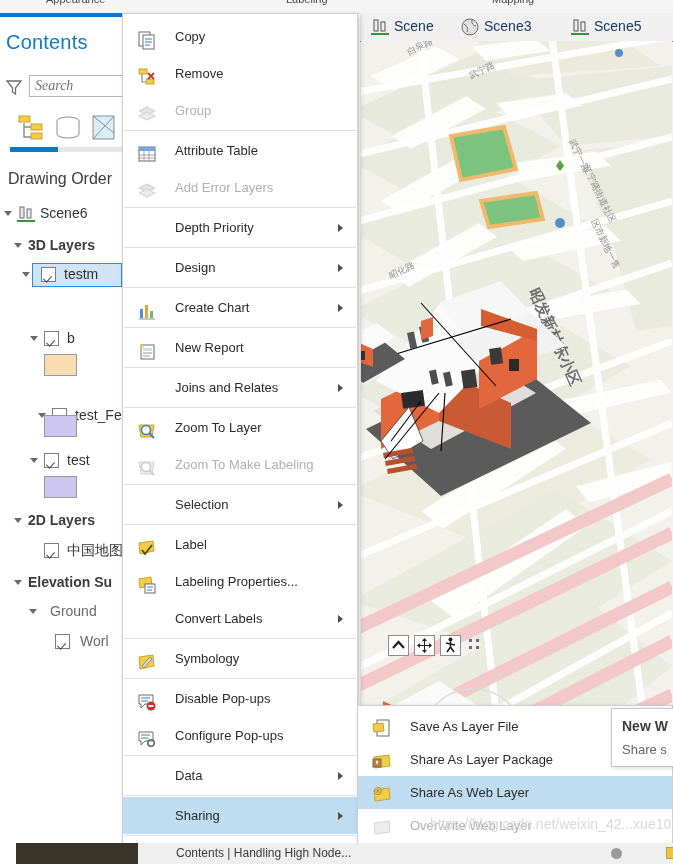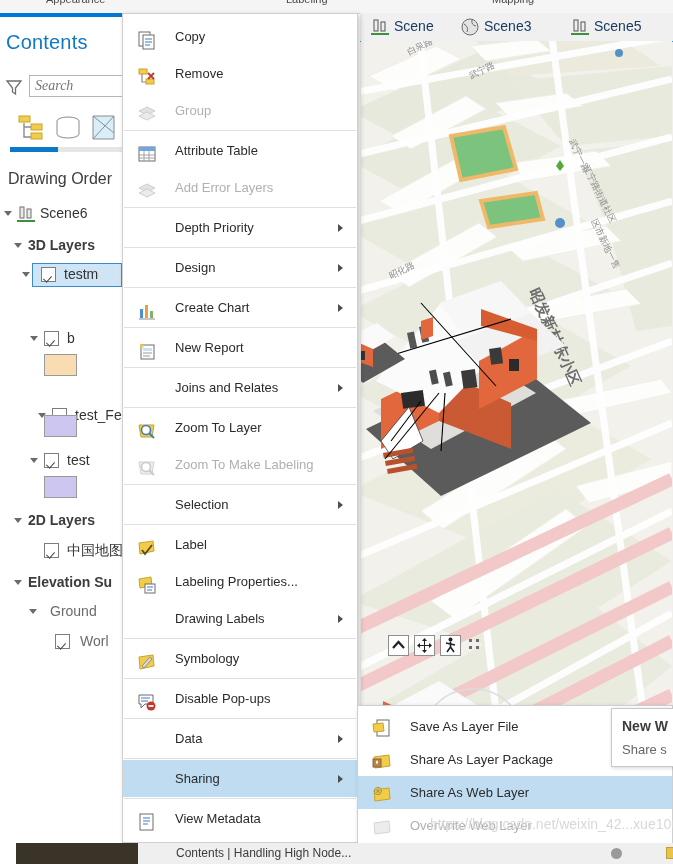--- a/index.html
+++ b/index.html
@@ -632,21 +632,21 @@
       <svg width="20" height="20" viewBox="0 0 20 20">
         <polygon points="2,4 14,2 15,11 3,13" fill="#f2cd4a" stroke="#c9a32e"></polygon>
         <rect x="8" y="9" width="10" height="9" fill="#fff" stroke="#6c6c6c"></rect>
         <path d="M10 12 H16 M10 15 H15" stroke="#3f7fbf"></path>
       </svg>
     </span>
     <span>Labeling Properties...</span>
   </div>
 
   <div class="mi">
-    <span>Drawing Labels</span>
+    <span>Convert Labels</span>
     <span class="arrow"></span>
   </div>
   <div class="msep"></div>
 
   <div class="mi">
     <span class="mico">
       <svg width="20" height="20" viewBox="0 0 20 20">
         <polygon points="2,5 16,3 17,14 3,17" fill="#f2cd4a" stroke="#c9a32e"></polygon>
         <path d="M5 14 L13 5 L15 7 L7 16 Z" fill="#dcdcdc" stroke="#8c8c8c"></path>
       </svg>
@@ -660,20 +660,30 @@
       <svg width="20" height="20" viewBox="0 0 20 20">
         <path d="M2 3 H16 V12 H8 L4 16 V12 H2 Z" fill="#fff" stroke="#6c6c6c"></path>
         <path d="M4 6 H13 M4 9 H11" stroke="#3f7fbf"></path>
         <circle cx="14" cy="14" r="4.5" fill="#c0392b"></circle>
         <path d="M11.5 14 H16.5" stroke="#fff" stroke-width="1.8"></path>
       </svg>
     </span>
     <span>Disable Pop-ups</span>
   </div>
 
+  <div class="mi">
+    <span class="mico">
+      <svg width="20" height="20" viewBox="0 0 20 20">
+        <path d="M2 3 H16 V12 H8 L4 16 V12 H2 Z" fill="#fff" stroke="#6c6c6c"></path>
+        <path d="M4 6 H13 M4 9 H11" stroke="#3f7fbf"></path>
+        <circle cx="14" cy="14" r="3.2" fill="none" stroke="#6c6c6c" stroke-width="1.6"></circle>
+      </svg>
+    </span>
+    <span>Configure Pop-ups</span>
+  </div>
   <div class="msep"></div>
 
   <div class="mi">
     <span>Data</span>
     <span class="arrow"></span>
   </div>
   <div class="msep"></div>
 
   <div class="mi sel">
     <span>Sharing</span>

